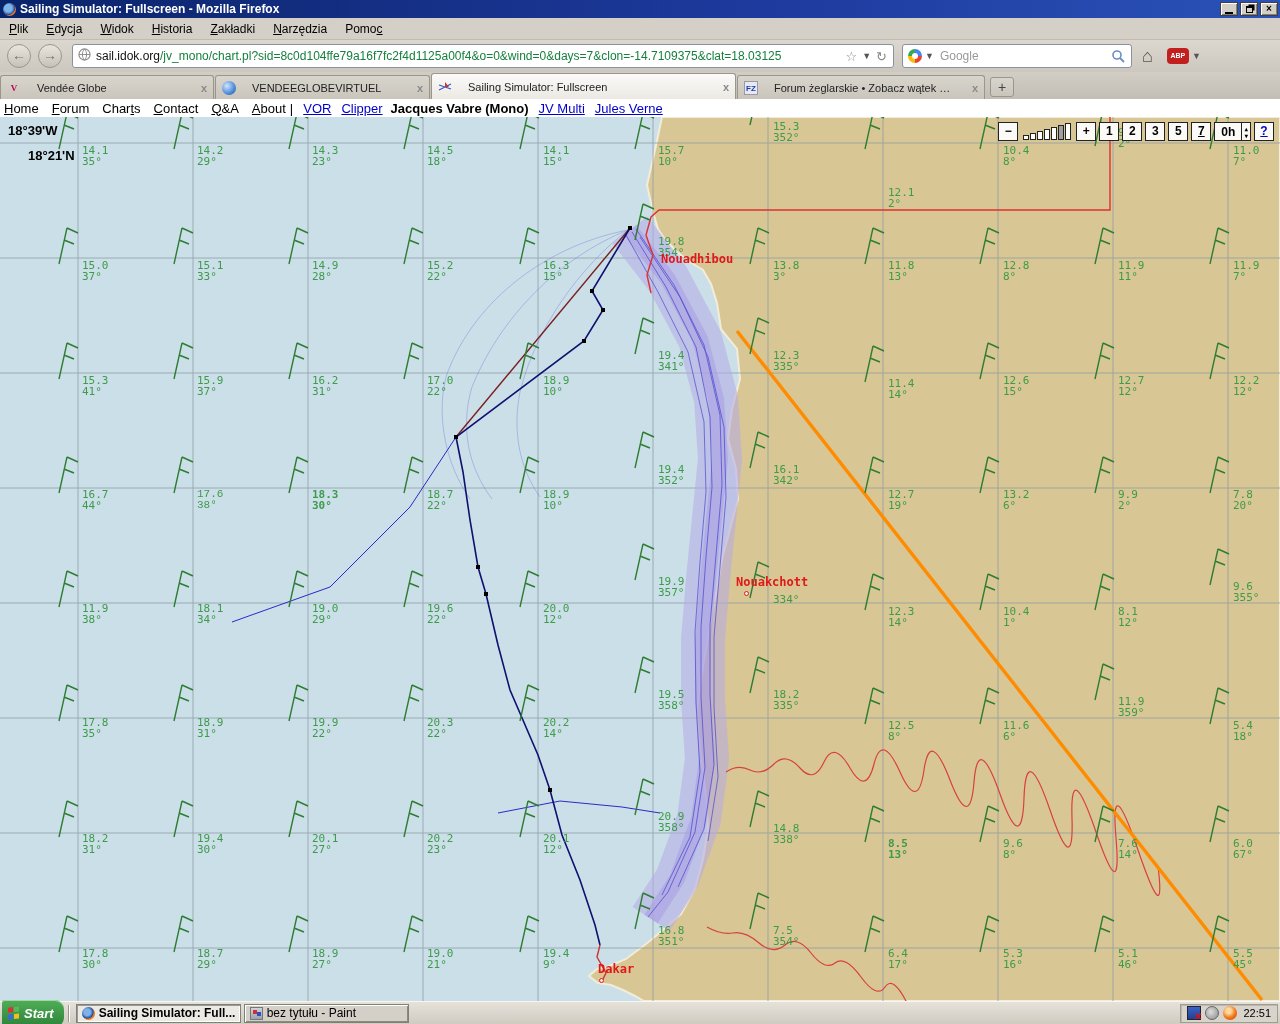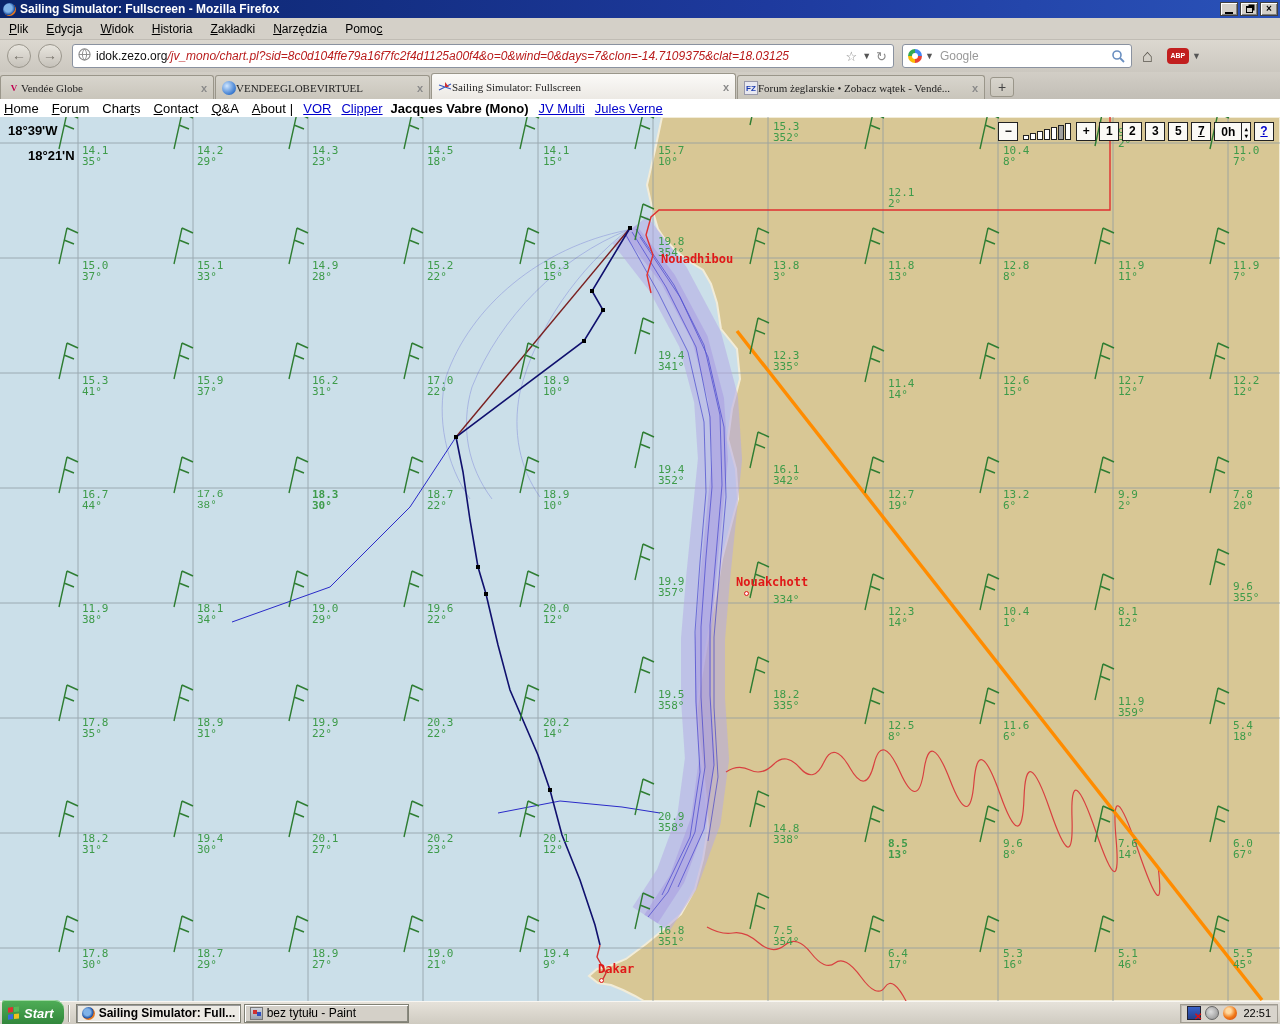--- a/index.html
+++ b/index.html
@@ -27,21 +27,21 @@
 
   .toolbar { position:absolute; left:0; top:40px; width:1280px; height:32px;
     background:linear-gradient(#dcd8d0,#ccc8c0); display:flex; align-items:center; }
   .navbtn { width:24px; height:24px; border-radius:50%; margin-left:7px;
     background:linear-gradient(#e8e5de,#c6c2ba); border:1px solid #9a968c;
     color:#7a7possible76; color:#76726a; font-size:14px; font-weight:bold; text-align:center; line-height:21px; }
   .addrbar { margin-left:10px; width:822px; height:24px; background:#fff;
     border:1px solid #8a90 a0; border:1px solid #8a92a0; border-radius:3px;
     display:flex; align-items:center; font-size:12px; }
   .addrtext { white-space:nowrap; overflow:hidden; flex:1; }
-  .host { color:#111; } .path { color:#b91c1c;font-style:italic; }
+  .host { color:#111; } .path { color:#15803d; }
   .addricons { display:flex; align-items:center; gap:5px; padding:0 6px; color:#8a8a8a; font-size:13px; }
   .searchbar { margin-left:8px; width:230px; height:24px; background:#fff;
     border:1px solid #8a92a0; border-radius:3px; display:flex; align-items:center; font-size:12px; color:#999; }
   .gball { width:14px; height:14px; border-radius:50%; margin:0 3px 0 5px;
     background:conic-gradient(#4285f4 0 25%, #ea4335 0 50%, #fbbc05 0 75%, #34a853 0 100%);
     box-shadow:inset 0 0 0 3px #fff0; position:relative; }
   .gball::after{ content:""; position:absolute; left:4px; top:4px; width:6px; height:6px; border-radius:50%; background:#fff; }
   .mag { margin-left:auto; margin-right:6px; }
   .mag svg { display:block; }
   .homebtn { margin-left:10px; font-size:18px; color:#5a564e; line-height:24px; }
@@ -49,21 +49,21 @@
   .abp-badge { width:22px; height:16px; background:#c21f1f; border-radius:4px; color:#fff;
     font-size:7px; font-weight:bold; text-align:center; line-height:16px; }
   .caret { font-size:9px; color:#555; }
 
   .tabbar { position:absolute; left:0; top:72px; width:1280px; height:27px;
     background:linear-gradient(#d2cec6,#c2beb6); display:flex; align-items:flex-end; }
   .tab { height:24px; border:1px solid #9a968a; border-bottom:none; border-radius:3px 3px 0 0;
     background:linear-gradient(#d8d5cd,#c9c5bb); display:flex; align-items:center;
     font-size:11px; color:#222; padding:0 4px 0 6px; margin-right:1px; overflow:hidden; }
   .tab.active { background:linear-gradient(#fbfaf8,#ece9e4); height:26px; }
-  .tablabel { flex:1; white-space:nowrap; overflow:hidden; text-overflow:ellipsis; margin:0 0;font-family:Liberation Serif, serif; }
+  .tablabel { flex:1; white-space:nowrap; overflow:hidden; text-overflow:ellipsis; margin:0 16px; }
   .tabclose { color:#8a8a8a; font-size:11px; font-weight:bold; padding:0 2px; }
   .newtab { width:24px; height:20px; margin:0 0 2px 4px; border:1px solid #9a968a; border-radius:3px;
     background:linear-gradient(#d8d5cd,#c9c5bb); font-size:14px; color:#444; text-align:center; line-height:18px; }
   .ticon { width:14px; height:14px; flex:0 0 14px; font-size:9px; font-weight:bold; line-height:14px; text-align:center; }
   .vr-ico { color:#c00050; font-family:"Liberation Serif",serif; }
   .globe-ico { border-radius:50%; background:radial-gradient(circle at 35% 35%, #cfe6ff, #3a7ad0 70%, #1a4a90); }
   .fz-ico { background:#e8e8f0; border:1px solid #99a; color:#1a3ab0; font-size:8px; }
 
   .navbar { position:absolute; left:0; top:99px; width:1280px; height:18px; background:#fff;
     font-size:13px; display:flex; align-items:center; color:#000; }
@@ -152,21 +152,21 @@
 <div class="toolbar">
   <span class="navbtn">←</span>
   <span class="navbtn">→</span>
   <div class="addrbar">
     <span style="margin:0 5px;">
       <svg width="13" height="13" viewBox="0 0 14 14">
           <circle cx="7" cy="7" r="6" fill="none" stroke="#8a8a8a" stroke-width="1.2"></circle>
           <path d="M1 7 H13 M7 1 C4,4 4,10 7,13 C10,10 10,4 7,1" fill="none" stroke="#8a8a8a" stroke-width="1"></path>
         </svg>
     </span>
-    <span class="addrtext"><span class="host">idok.zezo.org</span><span class="path">/jv_mono/chart.pl?sid=8c0d104ffe79a16f7fc2f4d1125a00f4&amp;o=0&amp;wind=0&amp;days=7&amp;clon=-14.7109375&amp;clat=18.03125</span></span>
+    <span class="addrtext"><span class="host">sail.idok.org</span><span class="path">/jv_mono/chart.pl?sid=8c0d104ffe79a16f7fc2f4d1125a00f4&amp;o=0&amp;wind=0&amp;days=7&amp;clon=-14.7109375&amp;clat=18.03125</span></span>
     <span class="addricons">
       <span>☆</span>
       <span class="caret">▼</span>
       <span>↻</span>
     </span>
   </div>
   <div class="searchbar">
     <span class="gball"></span>
     <span class="caret">▼</span>
     <span style="margin-left:6px;">Google</span>

